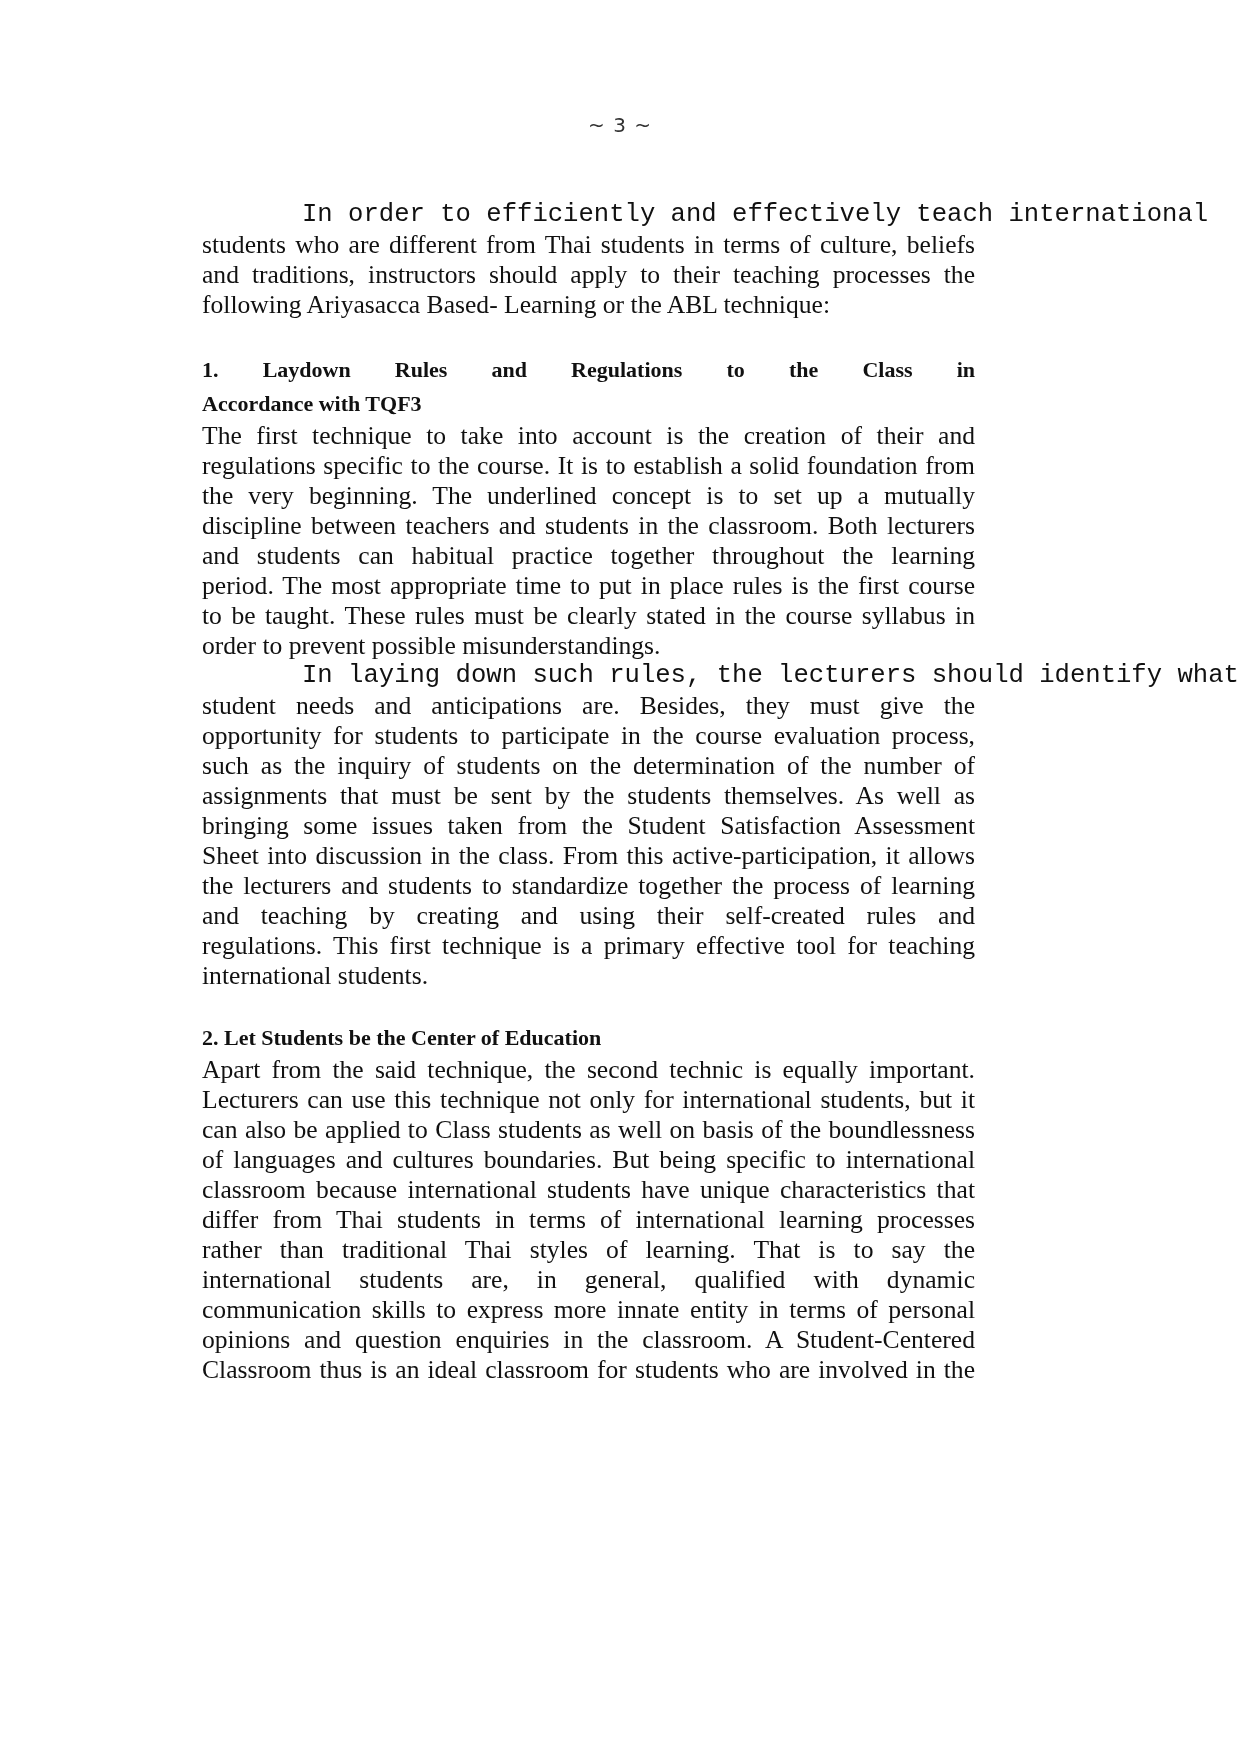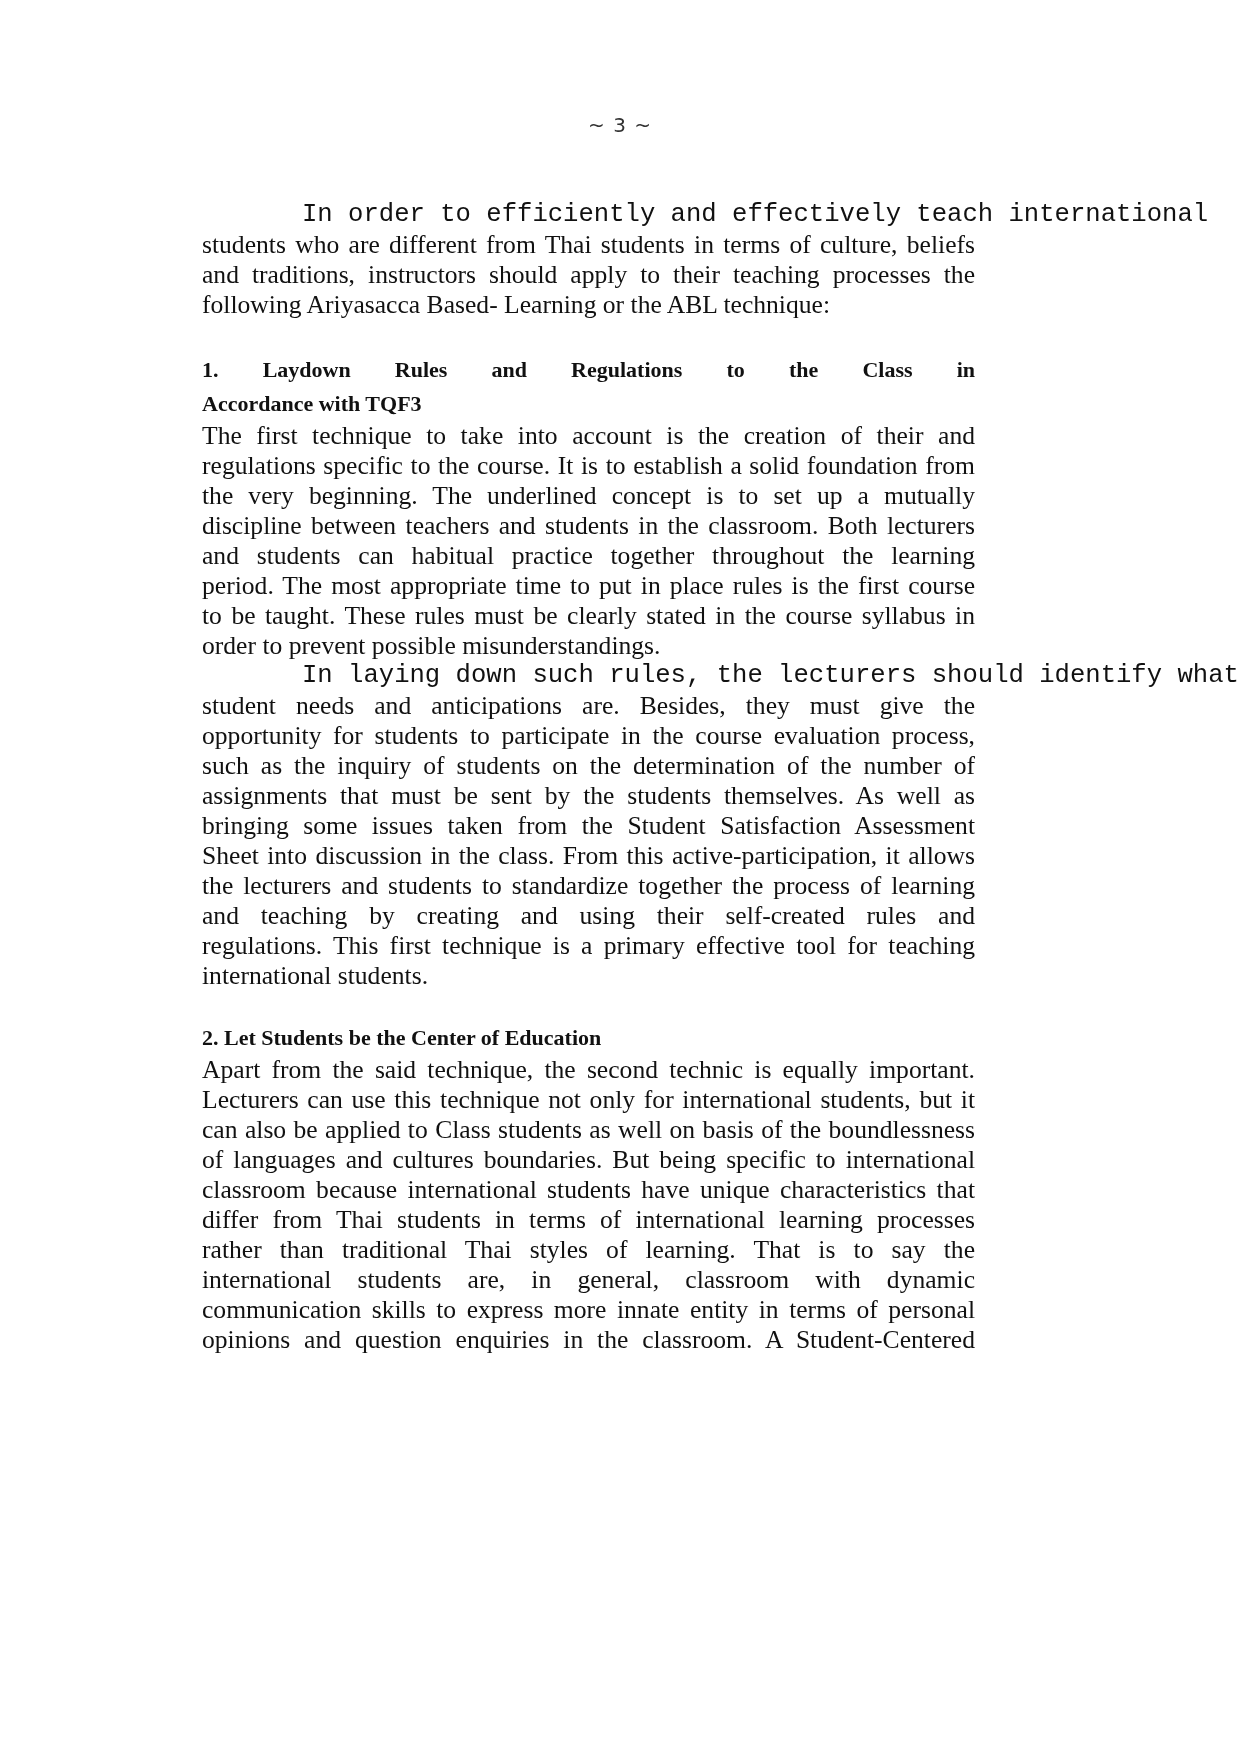--- a/index.html
+++ b/index.html
@@ -87,19 +87,20 @@
     </div>
 
     <div class="block">
       <span class="line">Apart from the said technique, the second technic is equally important.</span>
       <span class="line">Lecturers can use this technique not only for international students, but it</span>
       <span class="line">can also be applied to Class students as well on basis of the boundlessness</span>
       <span class="line">of languages and cultures boundaries. But being specific to international</span>
       <span class="line">classroom because international students have unique characteristics that</span>
       <span class="line">differ from Thai students in terms of international learning processes</span>
       <span class="line">rather than traditional Thai styles of learning. That is to say the</span>
-      <span class="line">international students are, in general, classroom with dynamic</span>
+      <span class="line">international students are, in general, qualified with dynamic</span>
       <span class="line">communication skills to express more innate entity in terms of personal</span>
       <span class="line">opinions and question enquiries in the classroom. A Student-Centered</span>
+      <span class="line">Classroom thus is an ideal classroom for students who are involved in the</span>
     </div>
 
   </div>
 </div>
 
 </body></html>

